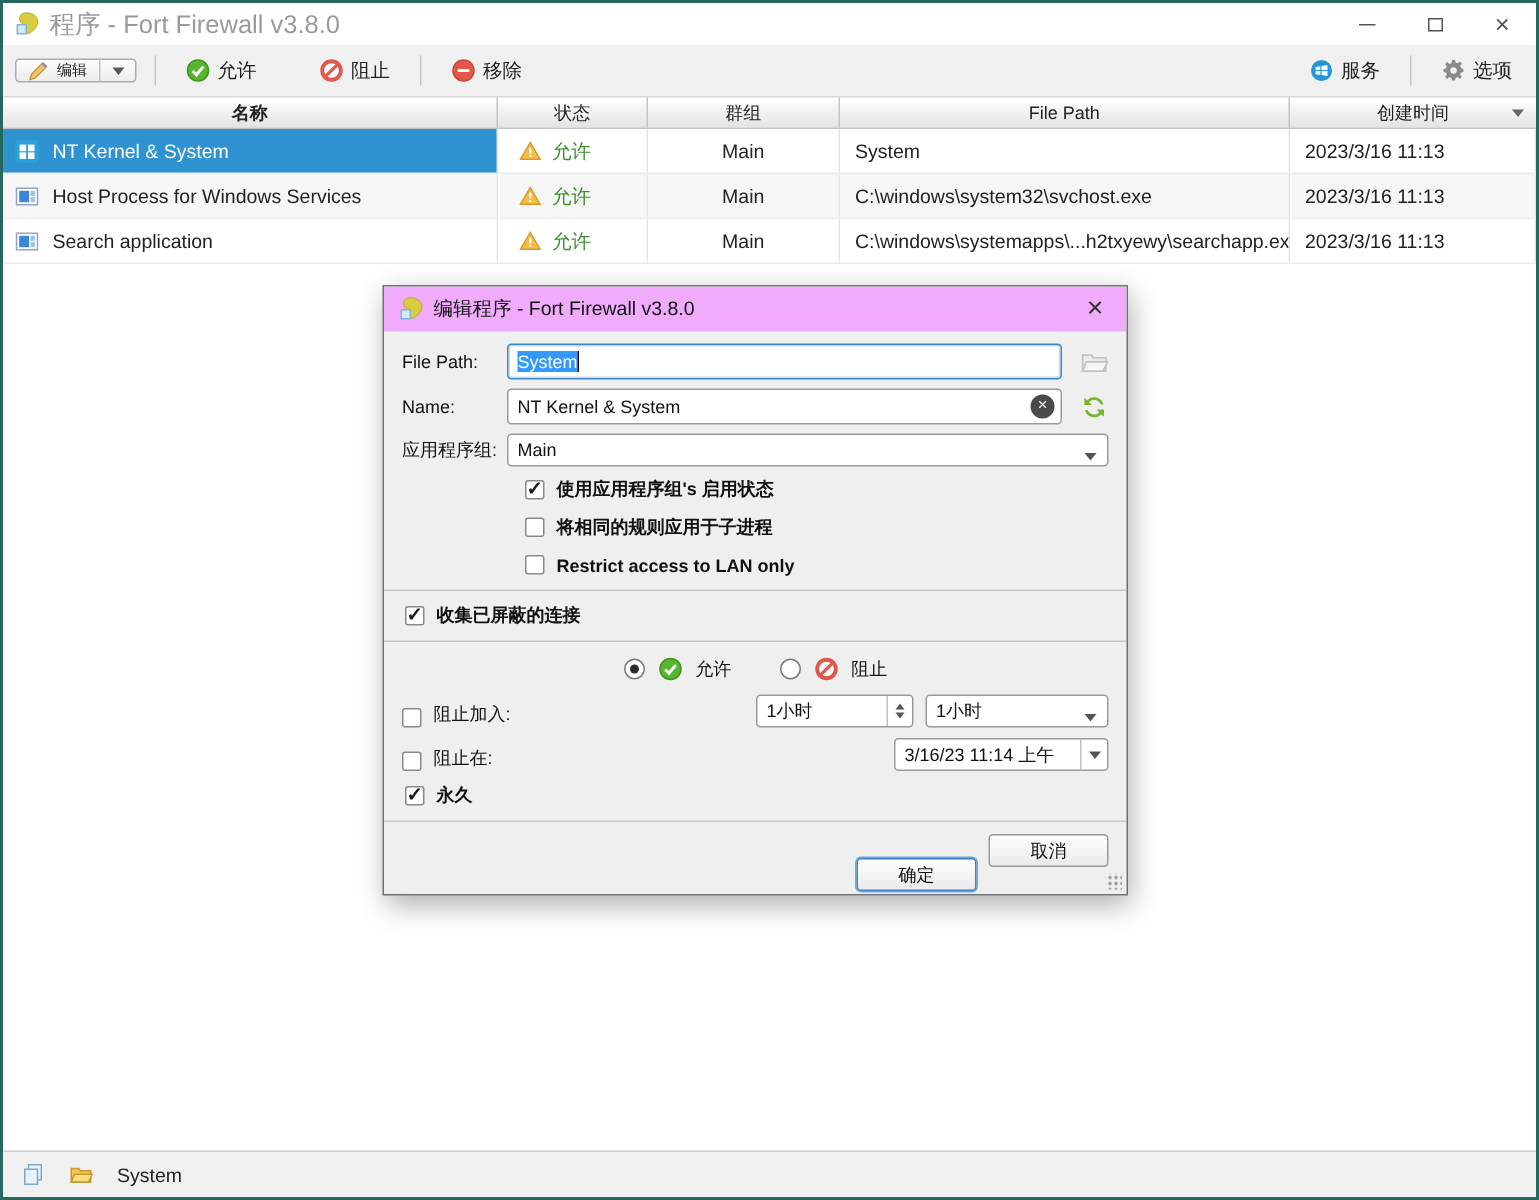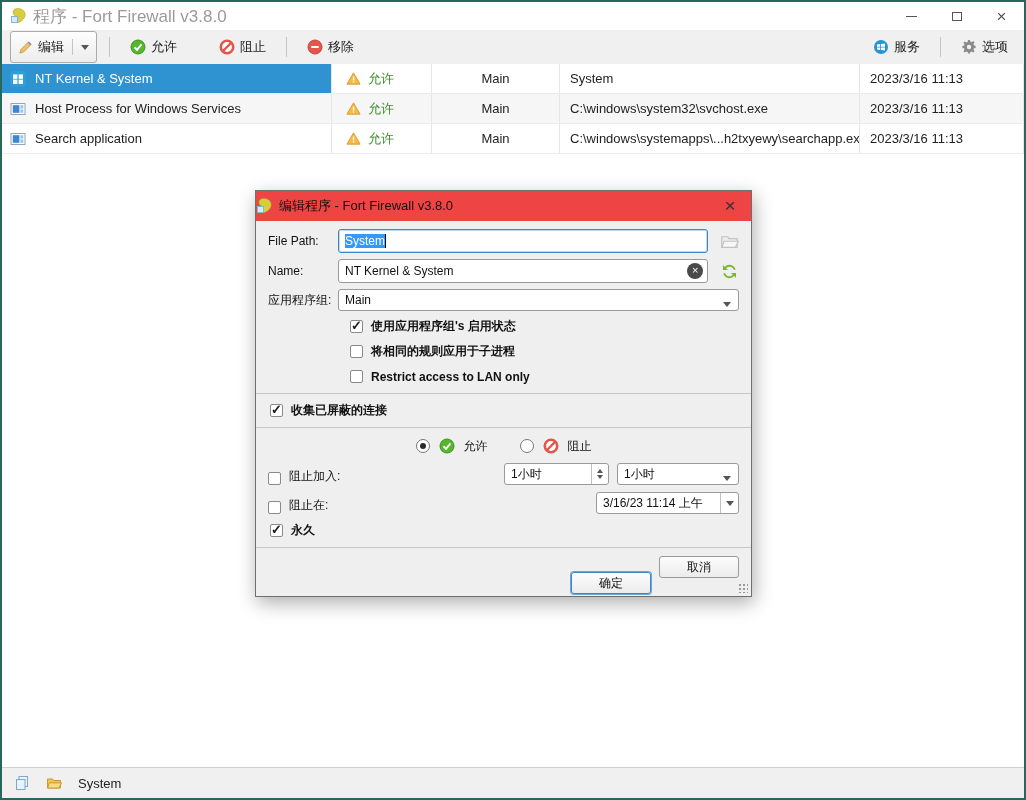--- a/index.html
+++ b/index.html
@@ -11,21 +11,21 @@
   
   .titlebar { height:28px; background:#fff; display:flex; align-items:center; padding-left:8px; flex:0 0 auto; }
   .titlebar .title { margin-left:7px; font-size:17px; color:#9a9a9a; flex:1; }
   .win-ctrl { width:45px; height:28px; display:flex; align-items:center; justify-content:center; color:#555; }
   .glyph-min { width:11px; height:1px; background:#555; display:block; }
   .glyph-max { width:10px; height:9px; border:1px solid #555; display:block; }
   .glyph-close { font-size:17px; color:#555; line-height:1; }
 
   
   .toolbar { height:34px; background:#f0f0f0; display:flex; align-items:center; padding:0 8px; flex:0 0 auto; }
-  .btn-edit { display:flex; align-items:center; gap:5px; height:32px; padding:0 7px; background:linear-gradient(#fefefe,#ececec); border:1px solid #ababab; border-radius:3px; font-size:13px; color:#222; }
+  .btn-edit { display:flex; align-items:center; gap:5px; height:16px; padding:0 7px; background:linear-gradient(#fefefe,#ececec); border:1px solid #ababab; border-radius:3px; font-size:10px; color:#222; }
   .mini-sep { width:1px; height:16px; background:#c4c4c4; margin:0 3px; }
   .caret-down { width:0; height:0; border:4px solid transparent; border-top:5px solid #555; margin-top:4px; }
   .tool-btn { display:flex; align-items:center; gap:5px; height:26px; padding:0 8px; font-size:13px; color:#222; background:transparent; border:none; }
   .tb-sep { width:1px; height:20px; background:#c6c6c6; margin:0 12px; }
   .spacer { flex:1; }
   .icon16 { width:16px; height:16px; display:block; }
   .icon15 { width:15px; height:15px; display:block; }
 
   
   .table-head { display:flex; height:22px; background:linear-gradient(#ffffff,#e3e3e3); border-bottom:1px solid #c4c4c4; border-top:1px solid #d8d8d8; font-size:12px; color:#222; flex:0 0 auto; }
@@ -48,21 +48,21 @@
   .cell.c-created { padding-left:10px; }
   .row.selected .cell.c-name { background:#2e93d0; color:#fff; }
 
   .fill { flex:1 1 auto; background:#fff; }
 
   
   .statusbar { height:31px; background:#f0f0f0; border-top:1px solid #cfcfcf; display:flex; align-items:center; gap:16px; padding:0 12px; font-size:13px; color:#222; flex:0 0 auto; }
 
   
   .dialog { position:absolute; left:255px; top:190px; width:497px; height:407px; background:#efefef; border:1px solid #6f6f6f; box-shadow:2px 6px 18px rgba(0,0,0,.32); z-index:5; overflow:hidden; }
-  .dlg-title { height:30px; background:#ef4444; display:flex; align-items:center; }
+  .dlg-title { height:30px; background:#f0abfc; display:flex; align-items:center; padding-left:10px; }
   .dlg-title .t { margin-left:7px; font-size:13px; color:#111; flex:1; }
   .dlg-close { width:42px; height:30px; display:flex; align-items:center; justify-content:center; font-size:19px; color:#333; }
   .dlg-body { padding:8px 12px 10px; font-size:12px; color:#111; }
 
   .frow { display:flex; align-items:center; margin-bottom:6px; height:24px; }
   .flabel { width:70px; flex:0 0 auto; }
   .tinput { position:relative; width:372px; height:24px; background:#fff; border:1px solid #9a9a9a; border-radius:3px; display:flex; align-items:center; padding:0 6px; font-size:12px; color:#111; }
   .tinput.focus { border:1px solid #3a86c8; box-shadow:inset 0 0 0 1px rgba(80,150,210,.35); }
   .sel-text { background:#3399ff; color:#fff; }
   .caret { width:1px; height:14px; background:#000; }
@@ -172,20 +172,38 @@
     <span class="tb-sep"></span>
     <div class="tool-btn">
       <svg class="icon16" viewBox="0 0 16 16">
         <path fill="#8a8a8a" d="M7 1h2l.3 1.6 1.5.6 1.4-1.2 1.4 1.4-1.2 1.4.6 1.5L14.6 7v2l-1.6.3-.6 1.5 1.2 1.4-1.4 1.4-1.4-1.2-1.5.6L9 14.6H7l-.3-1.6-1.5-.6-1.4 1.2-1.4-1.4 1.2-1.4-.6-1.5L1.4 9V7l1.6-.3.6-1.5-1.2-1.4 1.4-1.4 1.4 1.2 1.5-.6z"></path>
         <circle cx="8" cy="8" r="2.2" fill="#f0f0f0"></circle>
       </svg>
       <span>选项</span>
     </div>
   </div>
 
+  <div class="table-head">
+    <div class="th c-name">
+        <span>名称</span>
+      </div>
+    <div class="th c-status">
+        <span>状态</span>
+      </div>
+    <div class="th c-group">
+        <span>群组</span>
+      </div>
+    <div class="th c-path">
+        <span>File Path</span>
+      </div>
+    <div class="th c-created">
+      <span>创建时间</span>
+      <span class="sort-arrow"></span>
+    </div>
+  </div>
 
   <div class="row selected">
     <div class="cell c-name">
       <svg class="icon16" viewBox="0 0 16 16">
         <rect width="16" height="16" rx="3" fill="#2a9fd8"></rect>
         <g fill="#fff">
             <rect x="3" y="3.4" width="4.4" height="4.4"></rect>
             <rect x="8.6" y="3.4" width="4.4" height="4.4"></rect>
             <rect x="3" y="8.6" width="4.4" height="4.4"></rect>
             <rect x="8.6" y="8.6" width="4.4" height="4.4"></rect>

